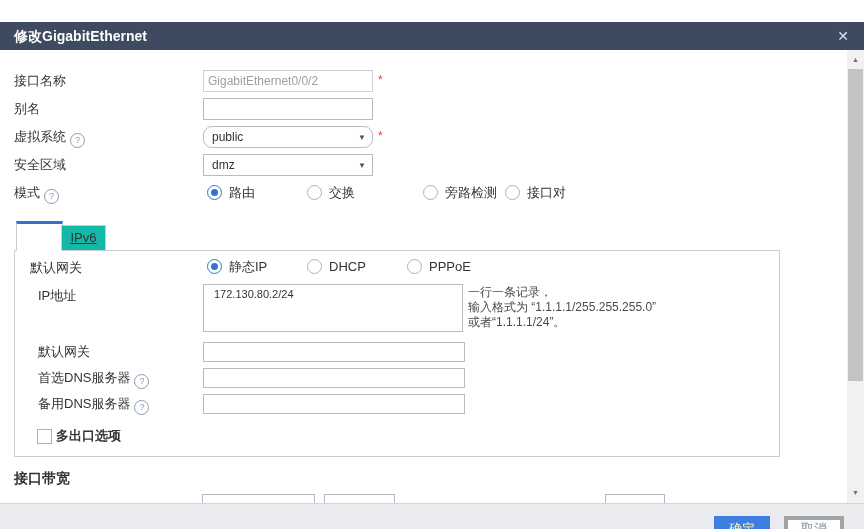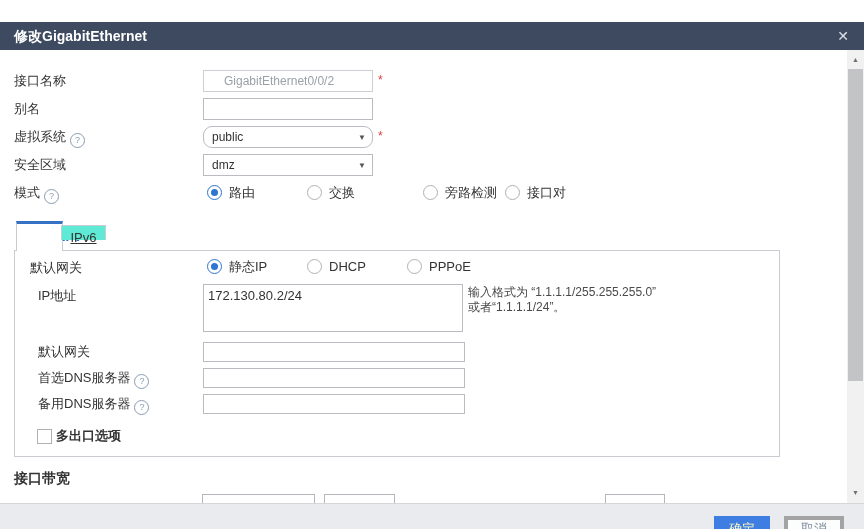--- a/index.html
+++ b/index.html
@@ -10,48 +10,48 @@
   
   .titlebar { position:absolute; left:0; top:0; width:864px; height:28px; background:#3d4a5f; z-index:5; }
   .title { position:absolute; left:14px; top:0; line-height:28px; color:#fff; font-size:14px; font-weight:bold; }
   .close { position:absolute; left:832px; top:0; width:22px; height:28px; line-height:28px; text-align:center;
            color:#dde2e8; font-size:14px; cursor:pointer; }
 
   
   .lbl { position:absolute; left:14px; height:22px; line-height:22px; color:#333; }
   .lbl-inner { left:30px; }
   .tb { position:absolute; box-sizing:border-box; height:22px; border:1px solid #b9bdc2; background:#fff;
-        padding:0 20px; font-family:"Liberation Sans","DejaVu Sans",sans-serif; font-size:12px; color:#333; outline:none; }
+        padding:0 4px; font-family:"Liberation Sans","DejaVu Sans",sans-serif; font-size:12px; color:#333; outline:none; }
   .tb.disabled { color:#9aa0a6; border-color:#ccd0d4; }
   .sel { position:absolute; box-sizing:border-box; height:22px; border:1px solid #b9bdc2; background:#fff;
          line-height:20px; padding:0 20px 0 8px; font-size:12px; cursor:pointer; }
   .sel .arrow { position:absolute; right:6px; top:1px; line-height:20px; font-size:8px; color:#555; }
   .req { position:absolute; color:#e23c3c; font-size:12px; width:8px; }
   .help { display:inline-block; width:13px; height:13px; line-height:13px; border:1px solid #8a9cb3; border-radius:50%;
           color:#8a9cb3; font-size:9px; text-align:center; vertical-align:-2px; margin-left:4px; background:#fff; }
 
   .radio-item { position:absolute; height:16px; line-height:16px; cursor:pointer; white-space:nowrap; }
   .radio { display:inline-block; position:relative; width:13px; height:13px; box-sizing:content-box;
            border:1px solid #aeb2b6; border-radius:50%; background:#fff; vertical-align:-3px; margin-right:7px; }
   .radio.sel2 { border-color:#2f74d0; }
   .radio.sel2::after { content:""; position:absolute; left:3px; top:3px; width:7px; height:7px; border-radius:50%; background:#2f74d0; }
 
   
   .tab { position:absolute; box-sizing:border-box; text-align:center; cursor:pointer; z-index:2; }
   .tab-active { left:16px; top:199px; width:22px; height:30px; background:#fff; border:1px solid #c9ccd1;
                 border-top:3px solid #3572c6; border-bottom:none; color:#2e6cc6; font-weight:bold; line-height:25px;padding-left:45px; }
-  .tab-inactive { left:61px; top:203px; width:45px; height:15px; background:#5eead4; border:1px solid #c9ccd1;
+  .tab-inactive { left:61px; top:203px; width:45px; height:25px; background:#14b8a6; border:1px solid #c9ccd1;
                   border-bottom:none; color:#333; line-height:24px;text-decoration:underline; }
   .panel { position:absolute; left:14px; top:228px; width:766px; height:207px; box-sizing:border-box;
            border:1px solid #c9ccd1; background:#fff; z-index:1; }
   .z2 { z-index:2; }
 
   .ta { position:absolute; left:203px; top:262px; width:260px; height:48px; box-sizing:border-box;
-        border:1px solid #b9bdc2; padding:3px 4px; font-family:"Liberation Sans","DejaVu Sans",sans-serif;
-        font-size:13px; color:#333; resize:none; outline:none; z-index:2; }
+        border:1px solid #b9bdc2; padding:3px 10px; font-family:"Liberation Sans","DejaVu Sans",sans-serif;
+        font-size:11px; color:#333; resize:none; outline:none; z-index:2; }
   .hint { position:absolute; left:468px; top:263px; width:260px; font-size:12px; line-height:15px; color:#4a4a4a; z-index:2; }
   .cb { position:absolute; left:37px; top:407px; width:13px; height:13px; box-sizing:content-box;
         border:1px solid #aeb2b6; background:#fff; cursor:pointer; z-index:2; }
   .cb-label { position:absolute; left:56px; top:405px; height:18px; line-height:18px; font-weight:bold; z-index:2; }
 
   .section-title { position:absolute; left:14px; top:448px; font-size:14px; font-weight:bold; color:#333; }
 
   .stub { position:absolute; top:472px; height:20px; box-sizing:border-box; border:1px solid #b4b8bc; background:#fff; }
 
   
@@ -124,20 +124,21 @@
   <div class="radio-item z2" style="left:307px; top:237px;">
     <span class="radio"></span><span>DHCP</span>
   </div>
   <div class="radio-item z2" style="left:407px; top:237px;">
     <span class="radio"></span><span>PPPoE</span>
   </div>
 
   <div class="lbl z2" style="left:38px; top:263px;">IP地址</div>
   <textarea class="ta" style="">172.130.80.2/24</textarea>
   <div class="hint">
+    <div>一行一条记录，</div>
     <div>输入格式为 “1.1.1.1/255.255.255.0”</div>
     <div>或者“1.1.1.1/24”。</div>
   </div>
 
   <div class="lbl z2" style="left:38px; top:320px; height:20px; line-height:20px;">默认网关</div>
   <input class="tb z2" style="left: 203px; top: 320px; width: 262px; height: 20px;" value="">
 
   <div class="lbl z2" style="left:38px; top:346px; height:20px; line-height:20px;"><span>首选DNS服务器</span><span class="help">?</span></div>
   <input class="tb z2" style="left: 203px; top: 346px; width: 262px; height: 20px;" value="">
 

